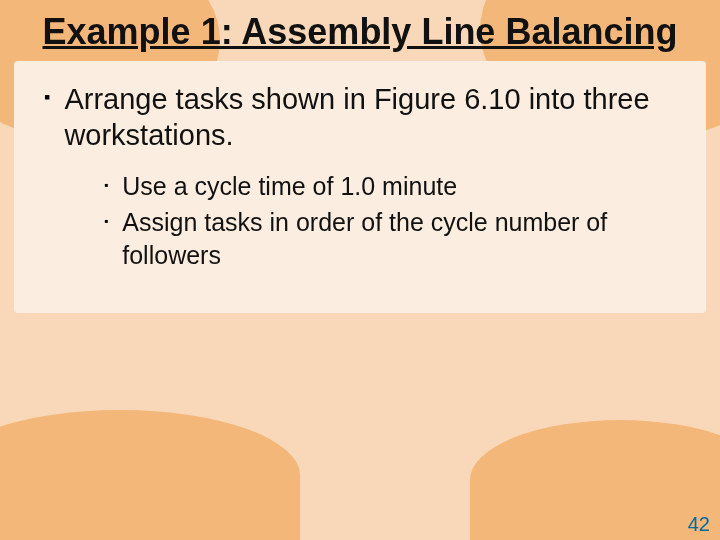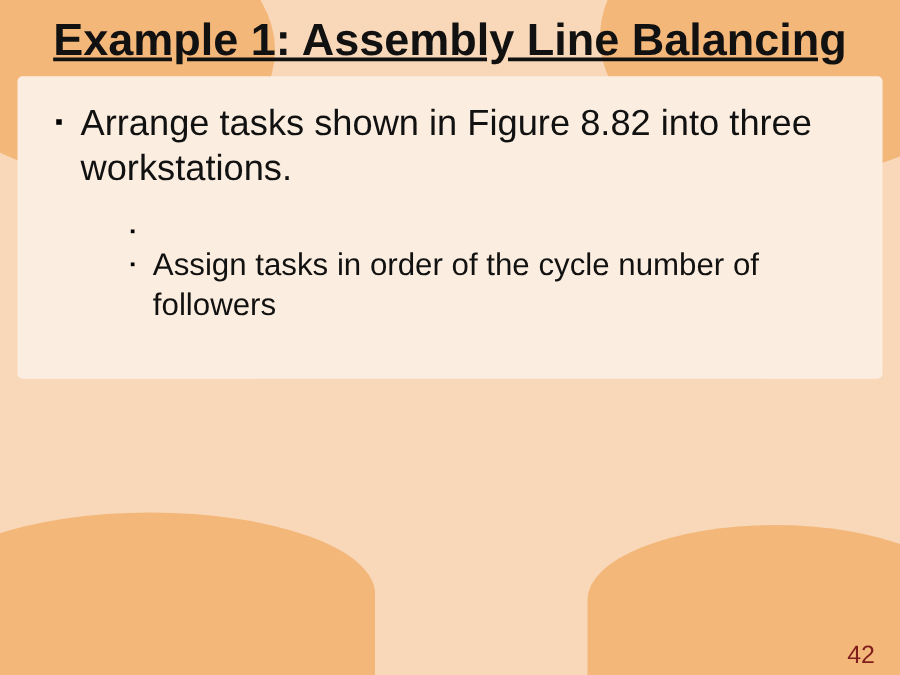--- a/index.html
+++ b/index.html
@@ -107,48 +107,49 @@
     margin-top: 8px;
   }
   .bullet-l2 .text {
     font-size: 25px;
     color: #111;
     line-height: 1.3;
   }
   .page-number {
     position: absolute;
     bottom: 4px;
-    right: 20px;
+    right: 10px;
     font-size: 20px;
-    color: #7f1d1d;
+    color: #0369a1;
     z-index: 2;
   }
 </style>
 </head>
 <body>
 
 <div class="bg-top-left"></div>
 <div class="bg-top-right"></div>
 <div class="bg-bottom-left"></div>
 <div class="bg-bottom-right"></div>
 
 <div class="slide-content">
 
   <h1 class="title">Example 1: Assembly Line Balancing</h1>
 
   <div class="body-panel">
 
     <div class="bullet-l1">
       <span class="marker">▪</span>
-      <span class="text">Arrange tasks shown in Figure 8.82 into three workstations.</span>
+      <span class="text">Arrange tasks shown in Figure 6.10 into three workstations.</span>
     </div>
 
     <div class="sub-list">
       <div class="bullet-l2">
         <span class="marker">▪</span>
+        <span class="text">Use a cycle time of 1.0 minute</span>
       </div>
       <div class="bullet-l2">
         <span class="marker">▪</span>
         <span class="text">Assign tasks in order of the cycle number of followers</span>
       </div>
     </div>
 
   </div>
 
   <div class="page-number">42</div>

